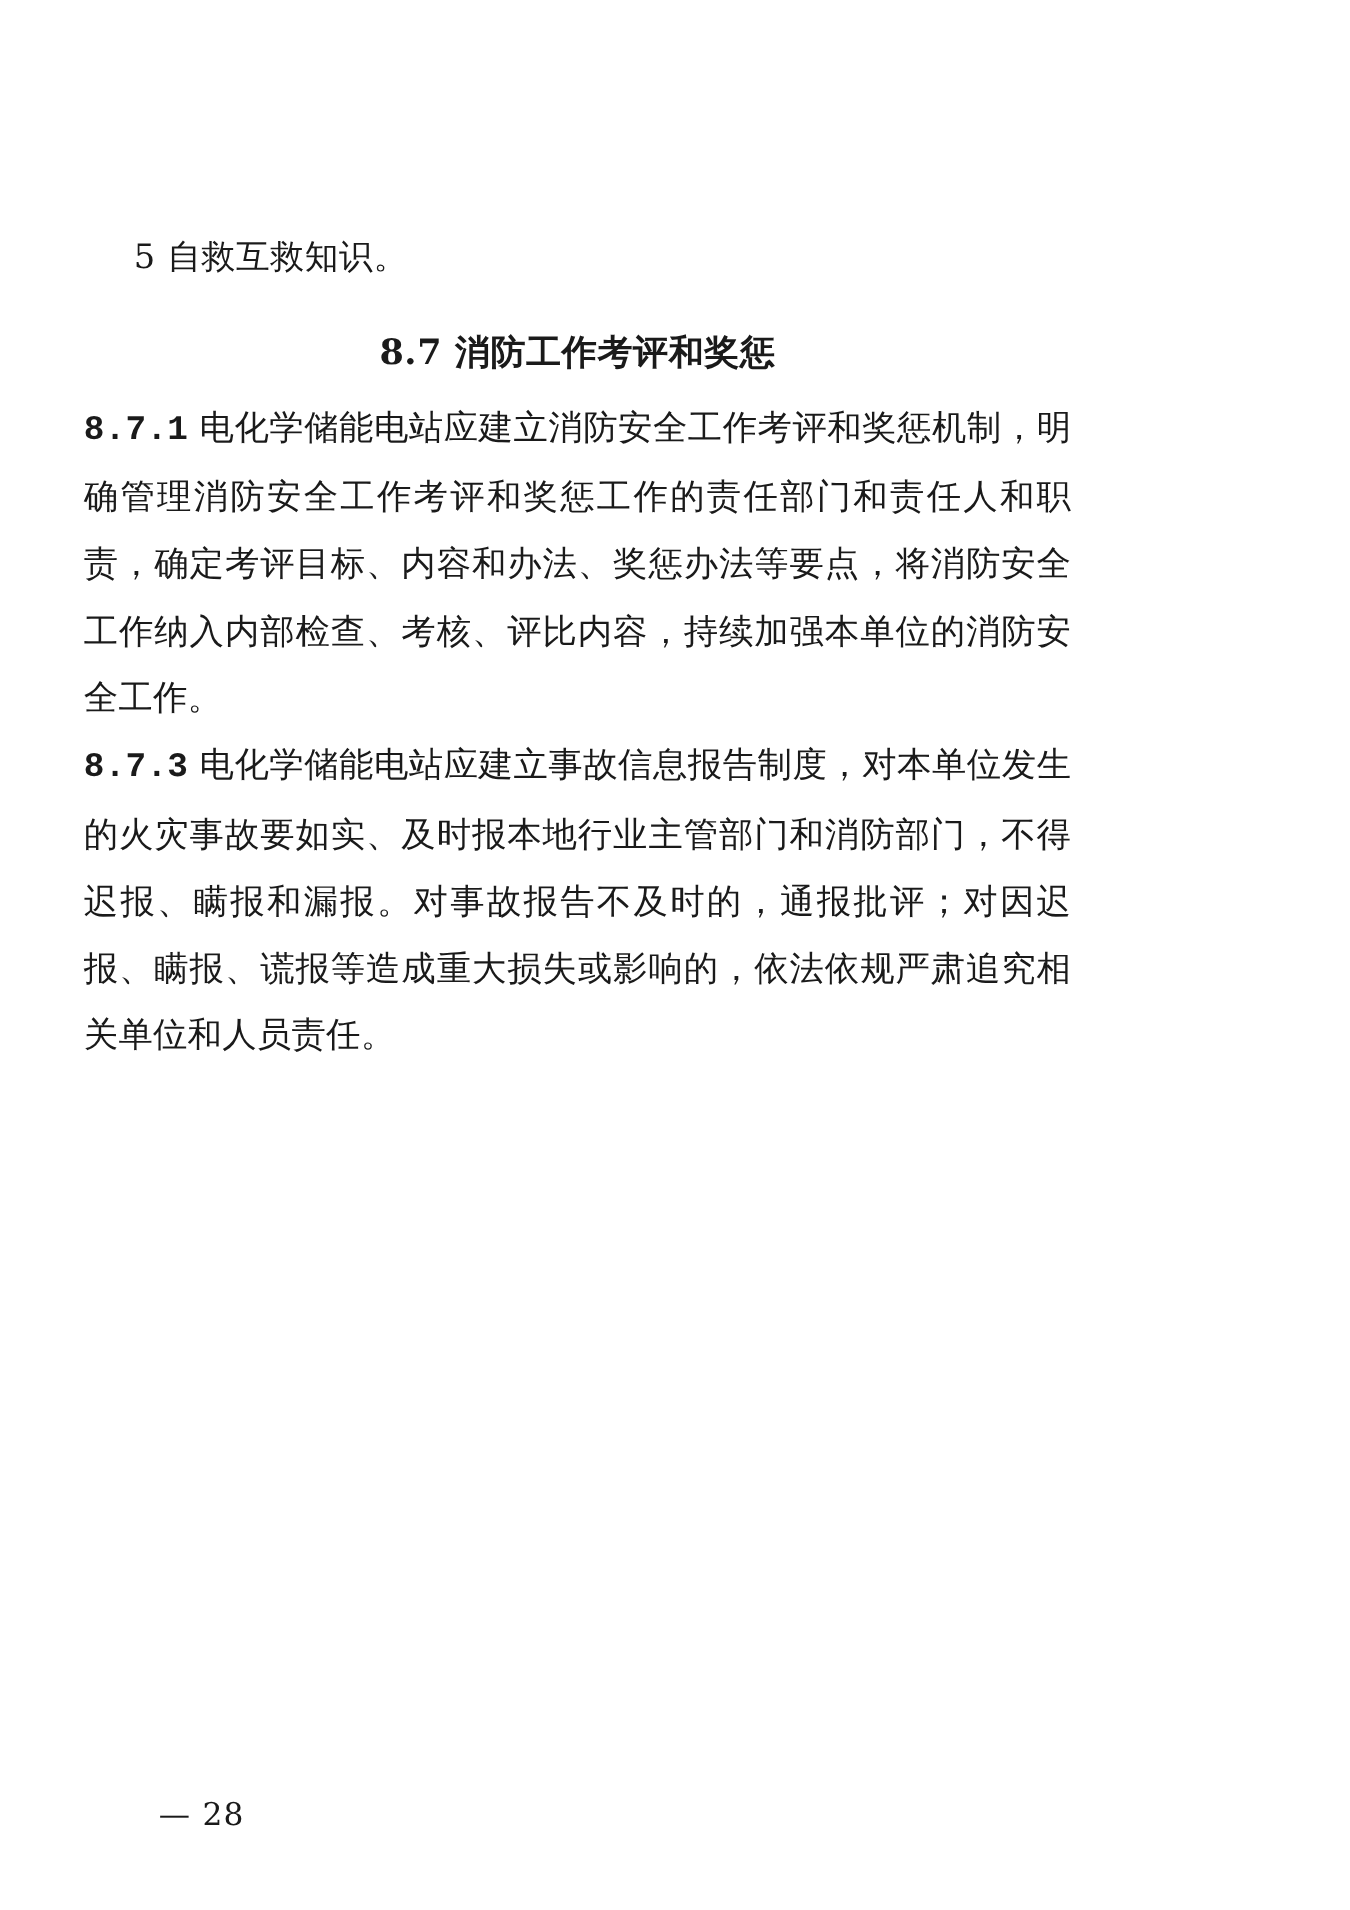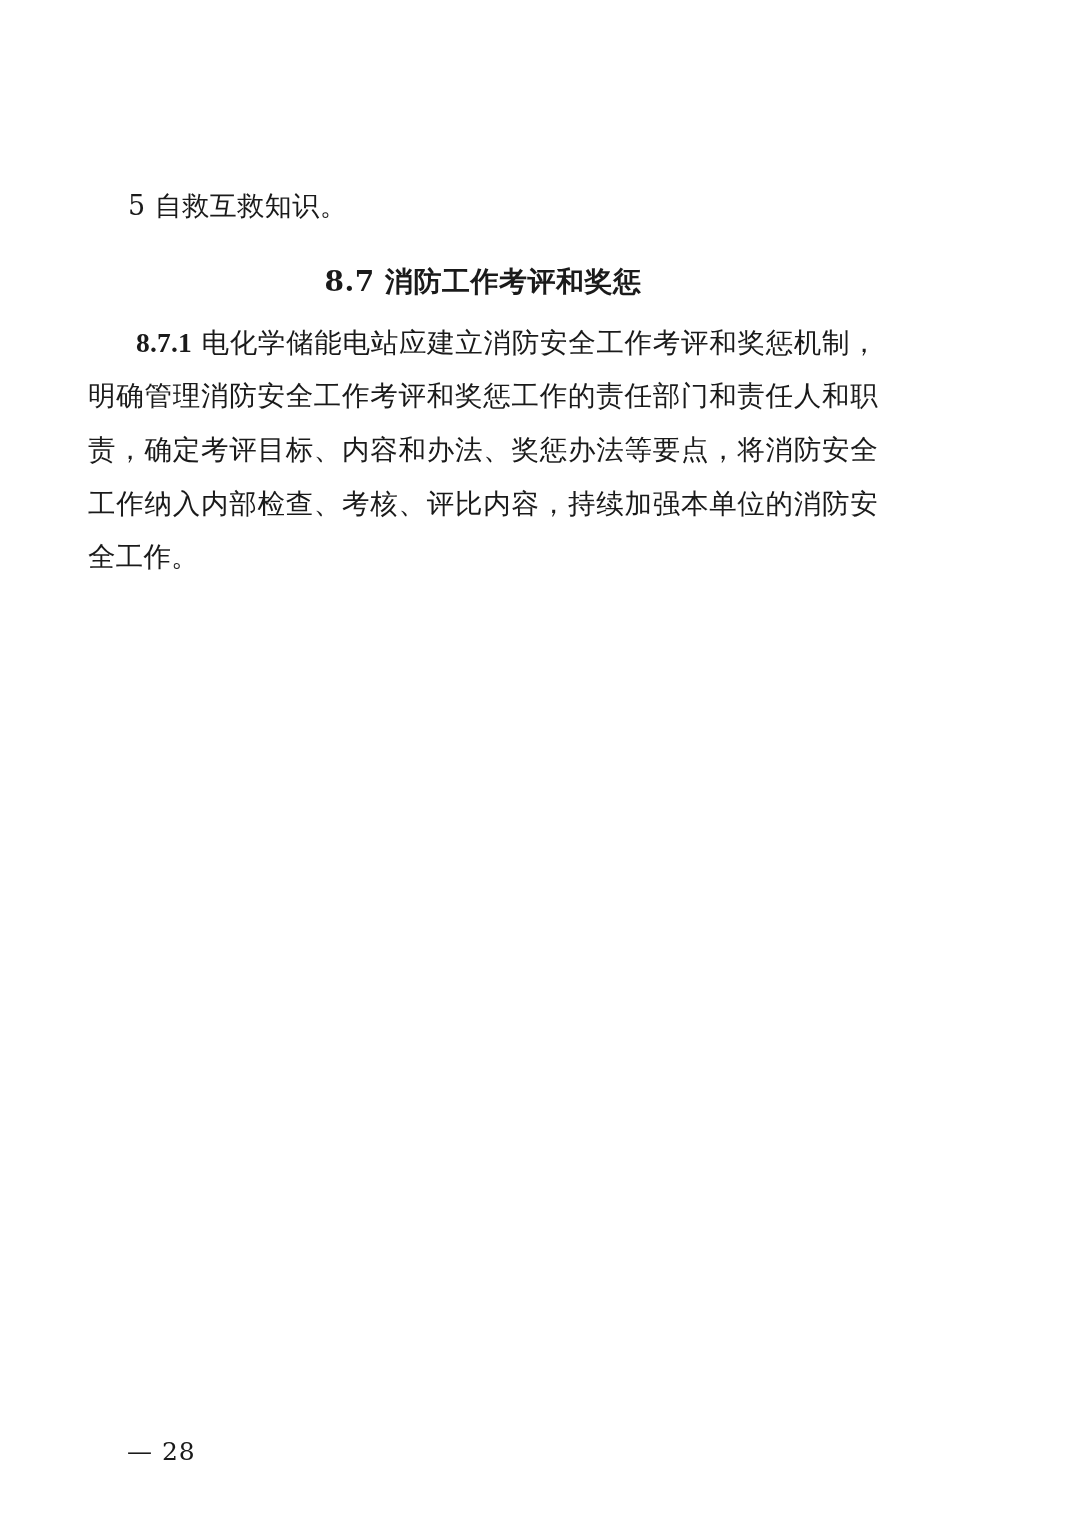--- a/index.html
+++ b/index.html
@@ -14,21 +14,21 @@
     font-family: "DejaVu Serif", "Liberation Serif", serif;
     color: #1a1a1a;
   }
   .page {
     position: absolute;
     left: 0;
     top: 0;
     width: 1080px;
     height: 1528px;
     box-sizing: border-box;
-    padding: 180px 150px 60px 88px;
+    padding: 180px 150px 60px 67px;
   }
   .content {
     width: 790px;
   }
   .list-item {
     font-size: 27px;
     line-height: 1.95;
     margin: 0 0 0 40px;
     letter-spacing: 0.5px;
   }
@@ -45,22 +45,21 @@
   .para {
     font-size: 27.5px;
     line-height: 1.95;
     margin: 0 0 0 0;
     text-align: justify;
     text-justify: inter-ideograph;
     letter-spacing: 0.2px;
   }
   .para .num {
     font-weight: bold;
-    font-family: Liberation Serif, serif;
-    margin-left: 48px;
+    font-family: Liberation Mono, monospace;
   }
   .footer {
     position: absolute;
     left: 127px;
     bottom: 62px;
     font-size: 25px;
     letter-spacing: 1px;
     color: #1a1a1a;
   }
 </style>
@@ -70,17 +69,18 @@
 <div class="page">
   <div class="content">
 
     <p class="list-item">5 自救互救知识。</p>
 
     <h2 class="section-heading"><span class="num">8.7</span> <span>消防工作考评和奖惩</span></h2>
 
     <p class="para"><span class="num">8.7.1</span> <span>电化学储能电站应建立消防安全工作考评和奖惩机制，明确管理消防安全工作考评和奖惩工作的责任部门和责任人和职责，确定考评目标、内容和办法、奖惩办法等要点，将消防安全工作纳入内部检查、考核、评比内容，持续加强本单位的消防安全工作。</span></p>
 
 
+    <p class="para"><span class="num">8.7.3</span> <span>电化学储能电站应建立事故信息报告制度，对本单位发生的火灾事故要如实、及时报本地行业主管部门和消防部门，不得迟报、瞒报和漏报。对事故报告不及时的，通报批评；对因迟报、瞒报、谎报等造成重大损失或影响的，依法依规严肃追究相关单位和人员责任。</span></p>
 
   </div>
 </div>
 
 <div class="footer">— 28</div>
 
 </body></html>

